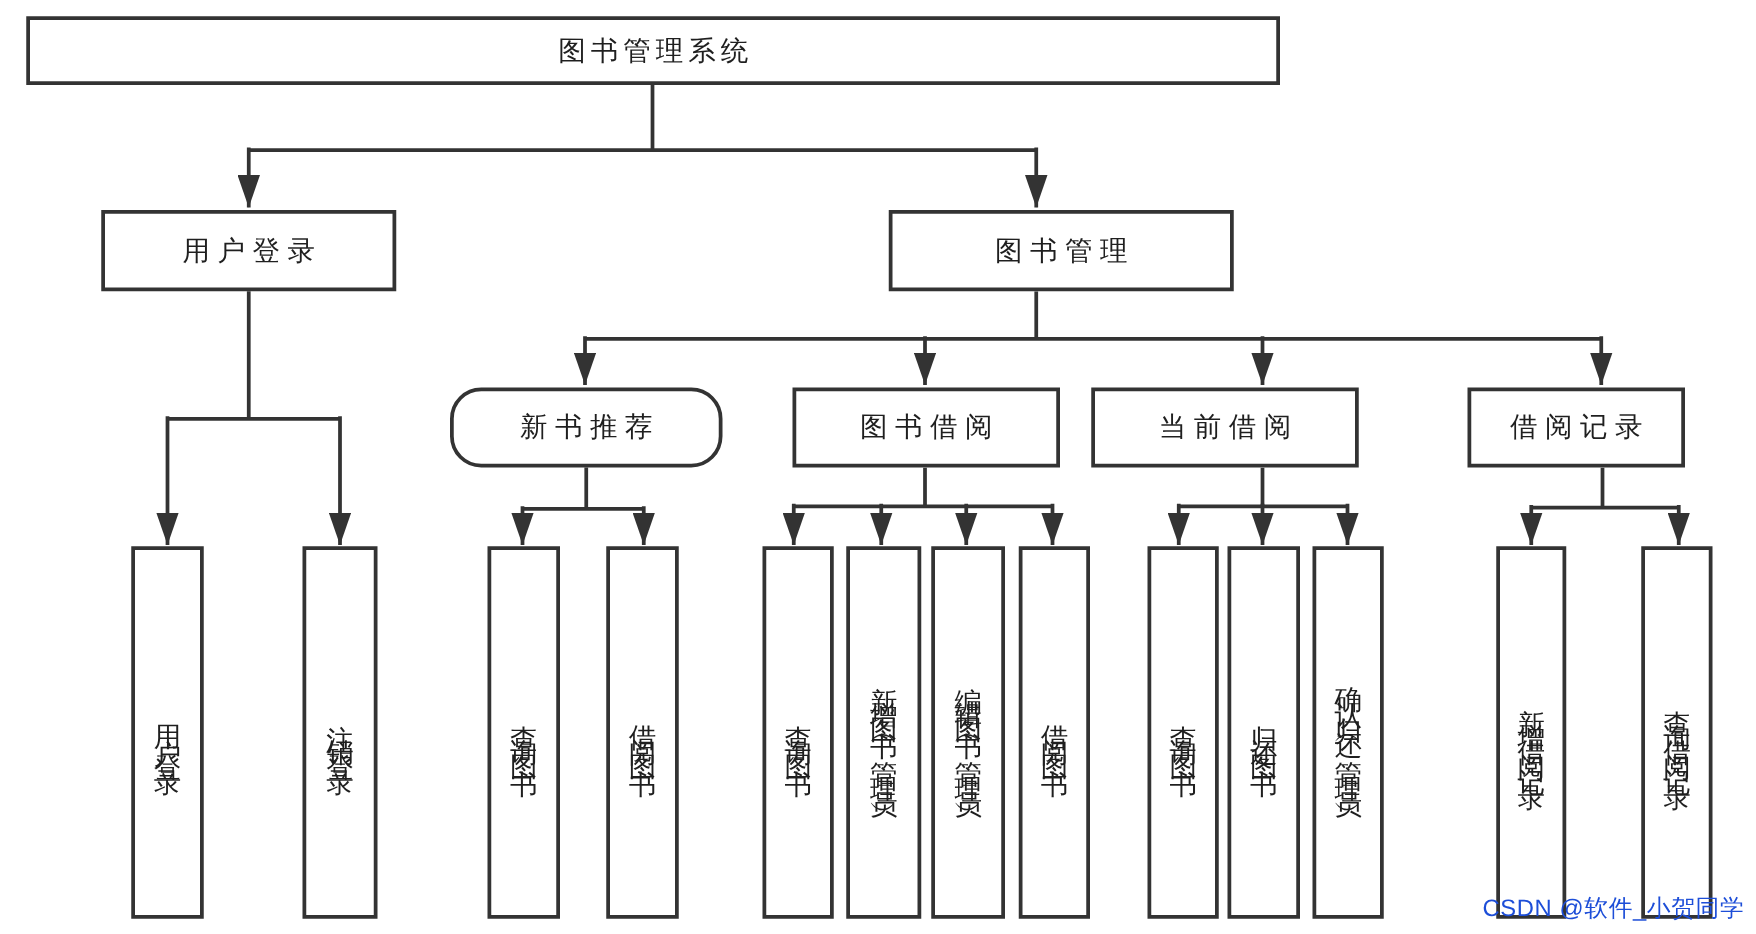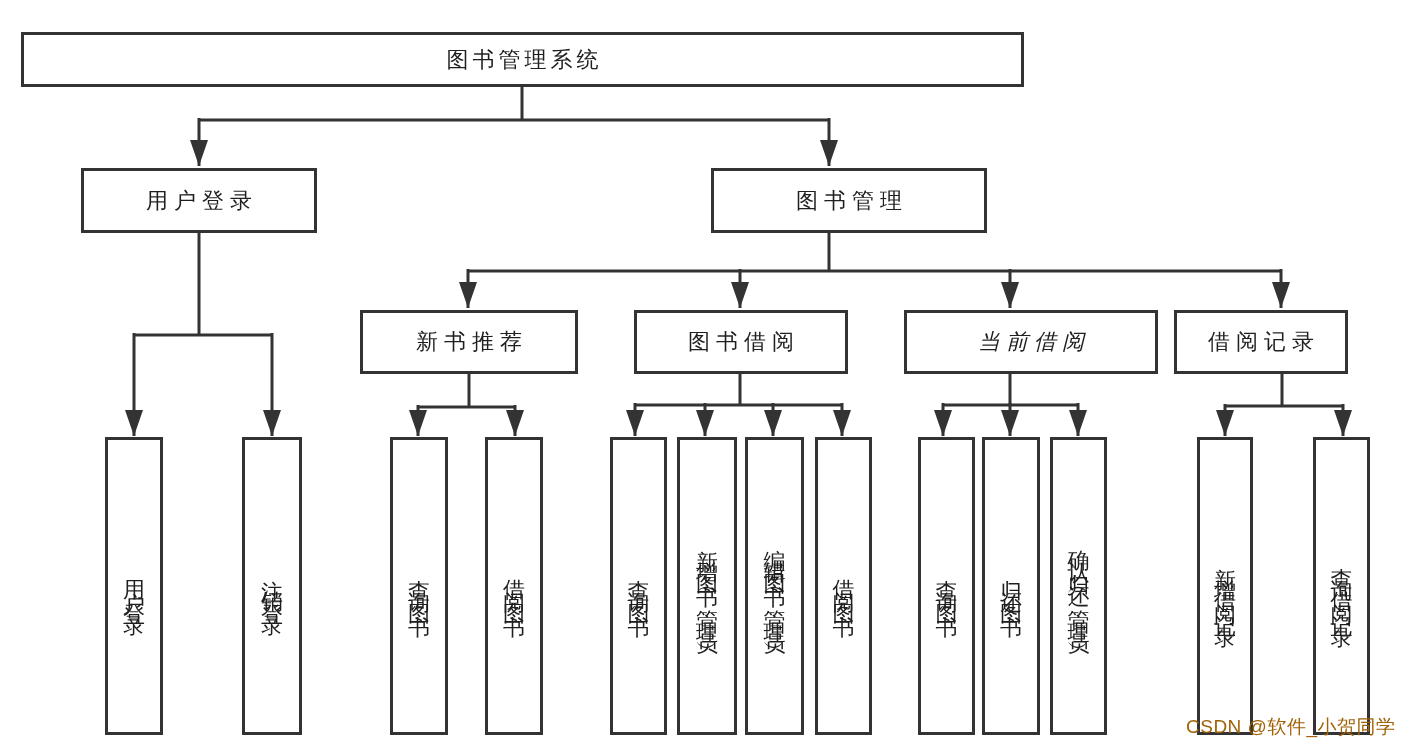--- a/index.html
+++ b/index.html
@@ -20,35 +20,35 @@
     display:flex;
     align-items:center;
     justify-content:center;
   }
   .h-node{
     font-size:22px;
     letter-spacing:6px;
     text-indent:6px;
     white-space:nowrap;
   }
-  .root-node{letter-spacing:4px;text-indent:4px;margin-top:19px;}
+  .root-node{letter-spacing:4px;text-indent:4px;}
   .leaf .vtext{
     writing-mode:vertical-rl;
     text-orientation:mixed;
     font-size:22px;
     line-height:1.1;
     letter-spacing:12px;
     color:#1f1f1f;
   }
   .watermark{
     position:absolute;
     left:1186px;top:714px;
     font-size:19px;
     letter-spacing:0.5px;
-    color:#a16207;
+    color:#1d4ed8;
     white-space:nowrap;
   }
 </style>
 </head>
 <body>
 
 <div class="canvas">
 
   <svg class="connectors" width="1405" height="747" viewBox="0 0 1405 747">
     <defs>
@@ -98,23 +98,23 @@
       <line x1="1225" y1="404" x2="1225" y2="436" marker-end="url(#arrowhead)"></line>
       <line x1="1343" y1="404" x2="1343" y2="436" marker-end="url(#arrowhead)"></line>
     </g>
   </svg>
 
   <div class="node h-node root-node" style="left:21px;top:13px;width:1003px;height:55px;">图书管理系统</div>
 
   <div class="node h-node" style="left:81px;top:168px;width:236px;height:65px;">用户登录</div>
   <div class="node h-node" style="left:711px;top:168px;width:276px;height:65px;">图书管理</div>
 
-  <div class="node h-node" style="left:360px;top:310px;width:218px;height:64px;">新书推荐</div>
+  <div class="node h-node" style="left:360px;top:310px;width:218px;height:64px;border-radius:25px;">新书推荐</div>
   <div class="node h-node" style="left:634px;top:310px;width:214px;height:64px;">图书借阅</div>
-  <div class="node h-node" style="left:904px;top:310px;width:254px;height:64px;font-style:italic;">当前借阅</div>
+  <div class="node h-node" style="left:873px;top:310px;width:214px;height:64px;">当前借阅</div>
   <div class="node h-node" style="left:1174px;top:310px;width:174px;height:64px;">借阅记录</div>
 
   <div class="node leaf" style="left:105px;top:437px;width:58px;height:298px;">
     <span class="vtext">用户登录</span>
   </div>
   <div class="node leaf" style="left:242px;top:437px;width:60px;height:298px;">
     <span class="vtext">注销登录</span>
   </div>
 
   <div class="node leaf" style="left:390px;top:437px;width:58px;height:298px;">

